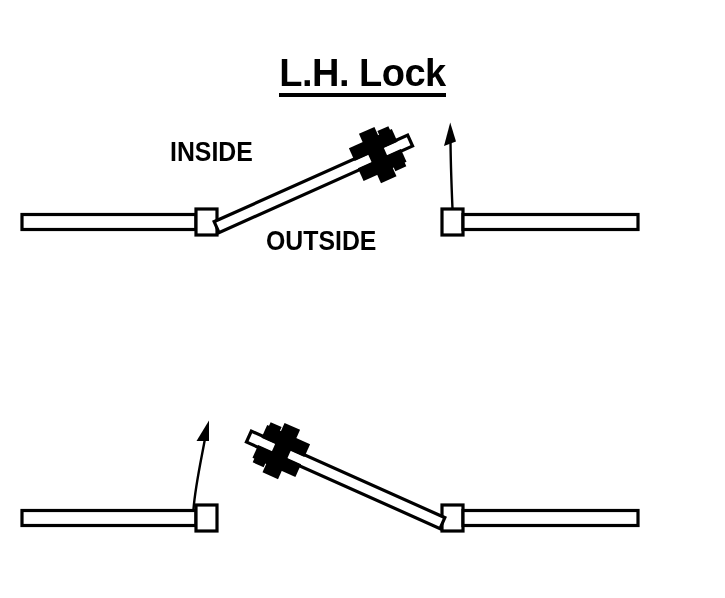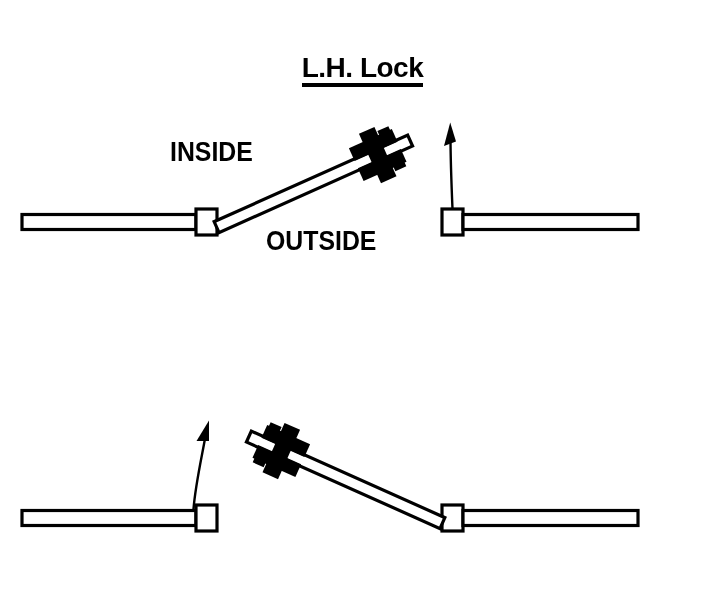--- a/index.html
+++ b/index.html
@@ -26,21 +26,21 @@
     left: 0;
     width: 725px;
   }
   #panel-lh { top: 0; height: 320px; }
   #panel-rh { top: 320px; height: 278px; }
 
   .panel-title {
     position: absolute;
     width: 725px;
     text-align: center;
-    font-size: 28px;
+    font-size: 38px;
     font-weight: bold;
     color: #000000;
     letter-spacing: -0.5px;
     white-space: nowrap;
   }
   .panel-title span.title-text {
     border-bottom: 4px solid #000000;
     padding-bottom: 1px;
     display: inline-block;
     line-height: 1.0;

